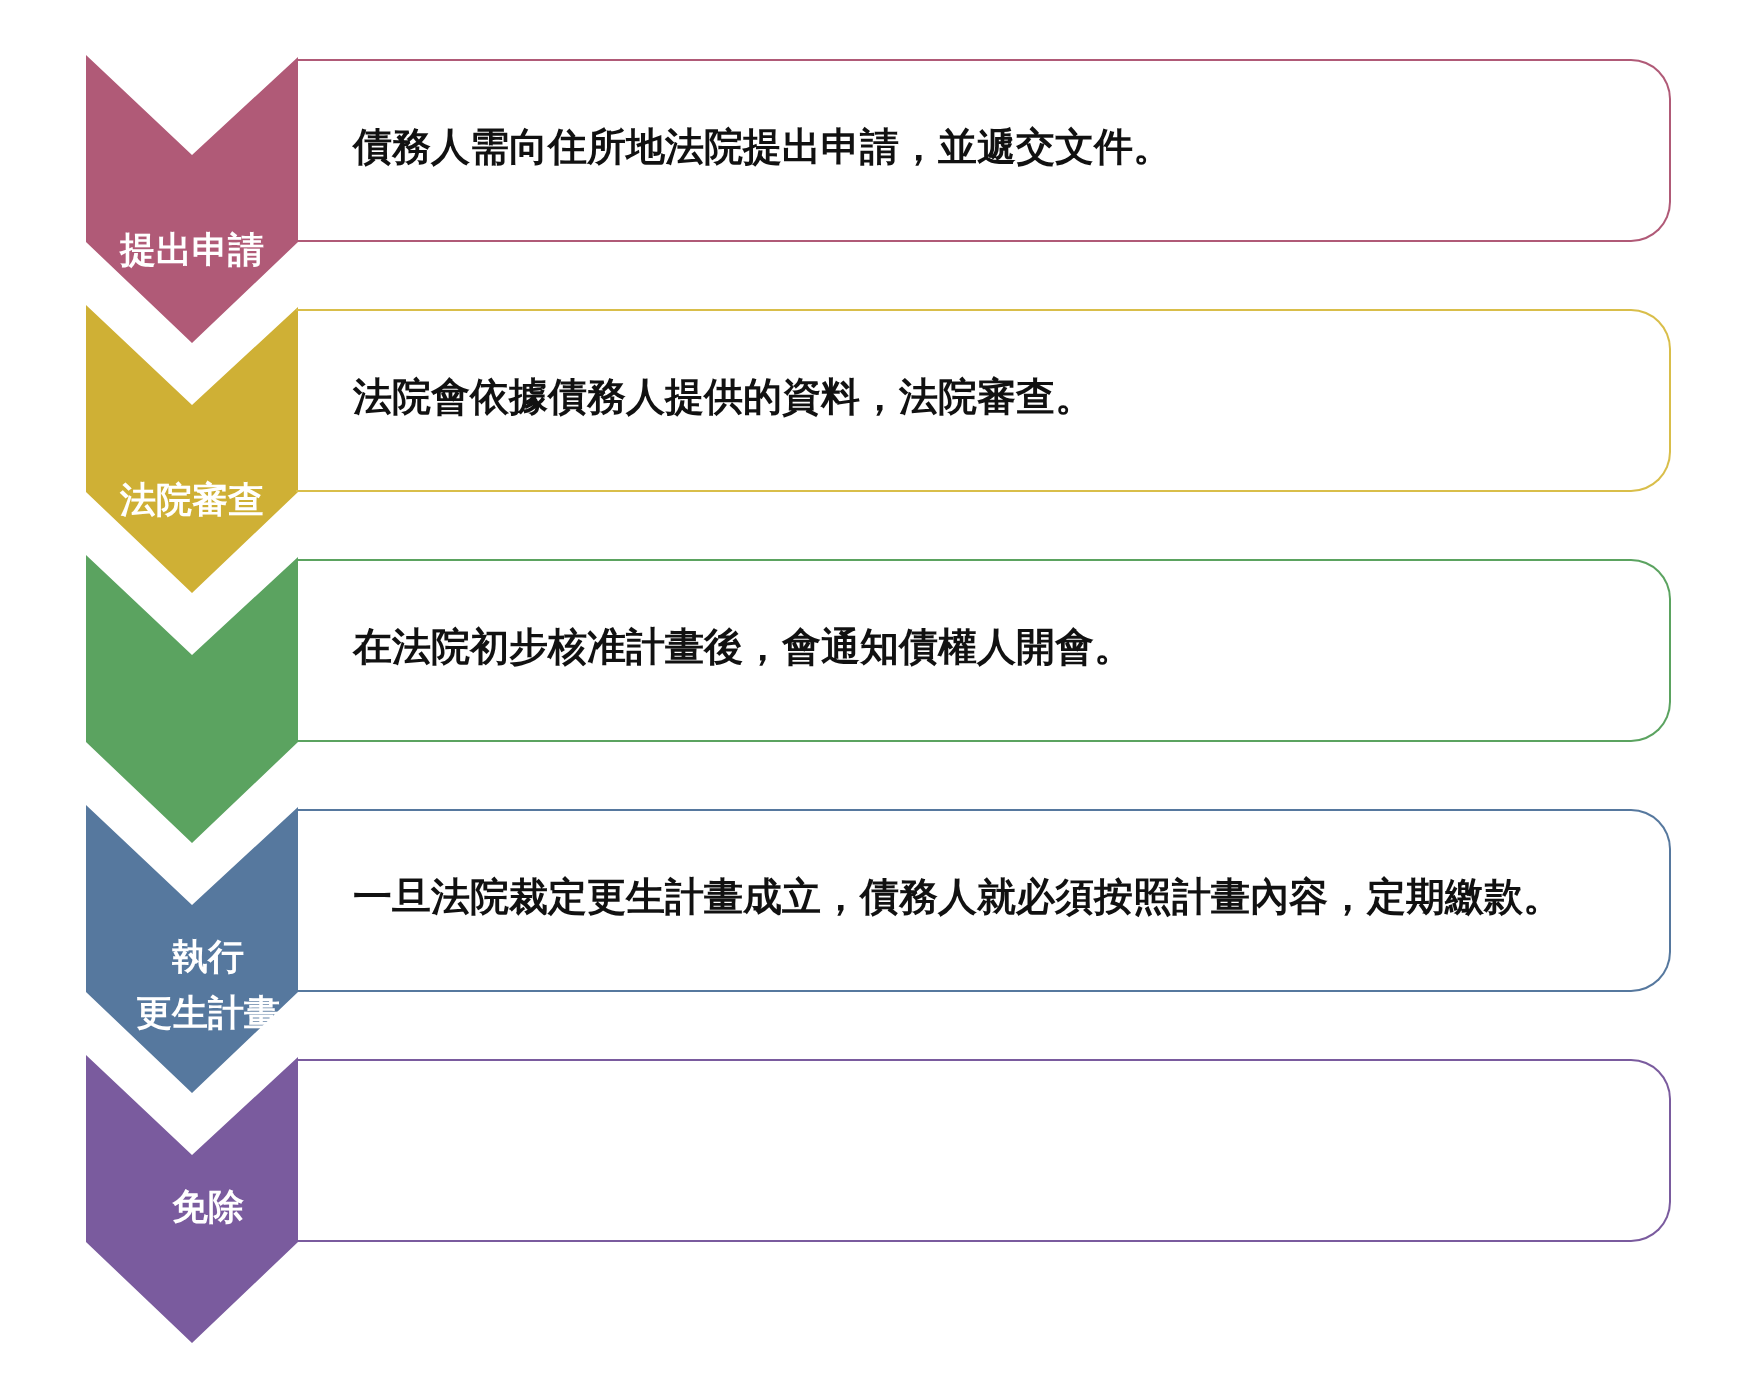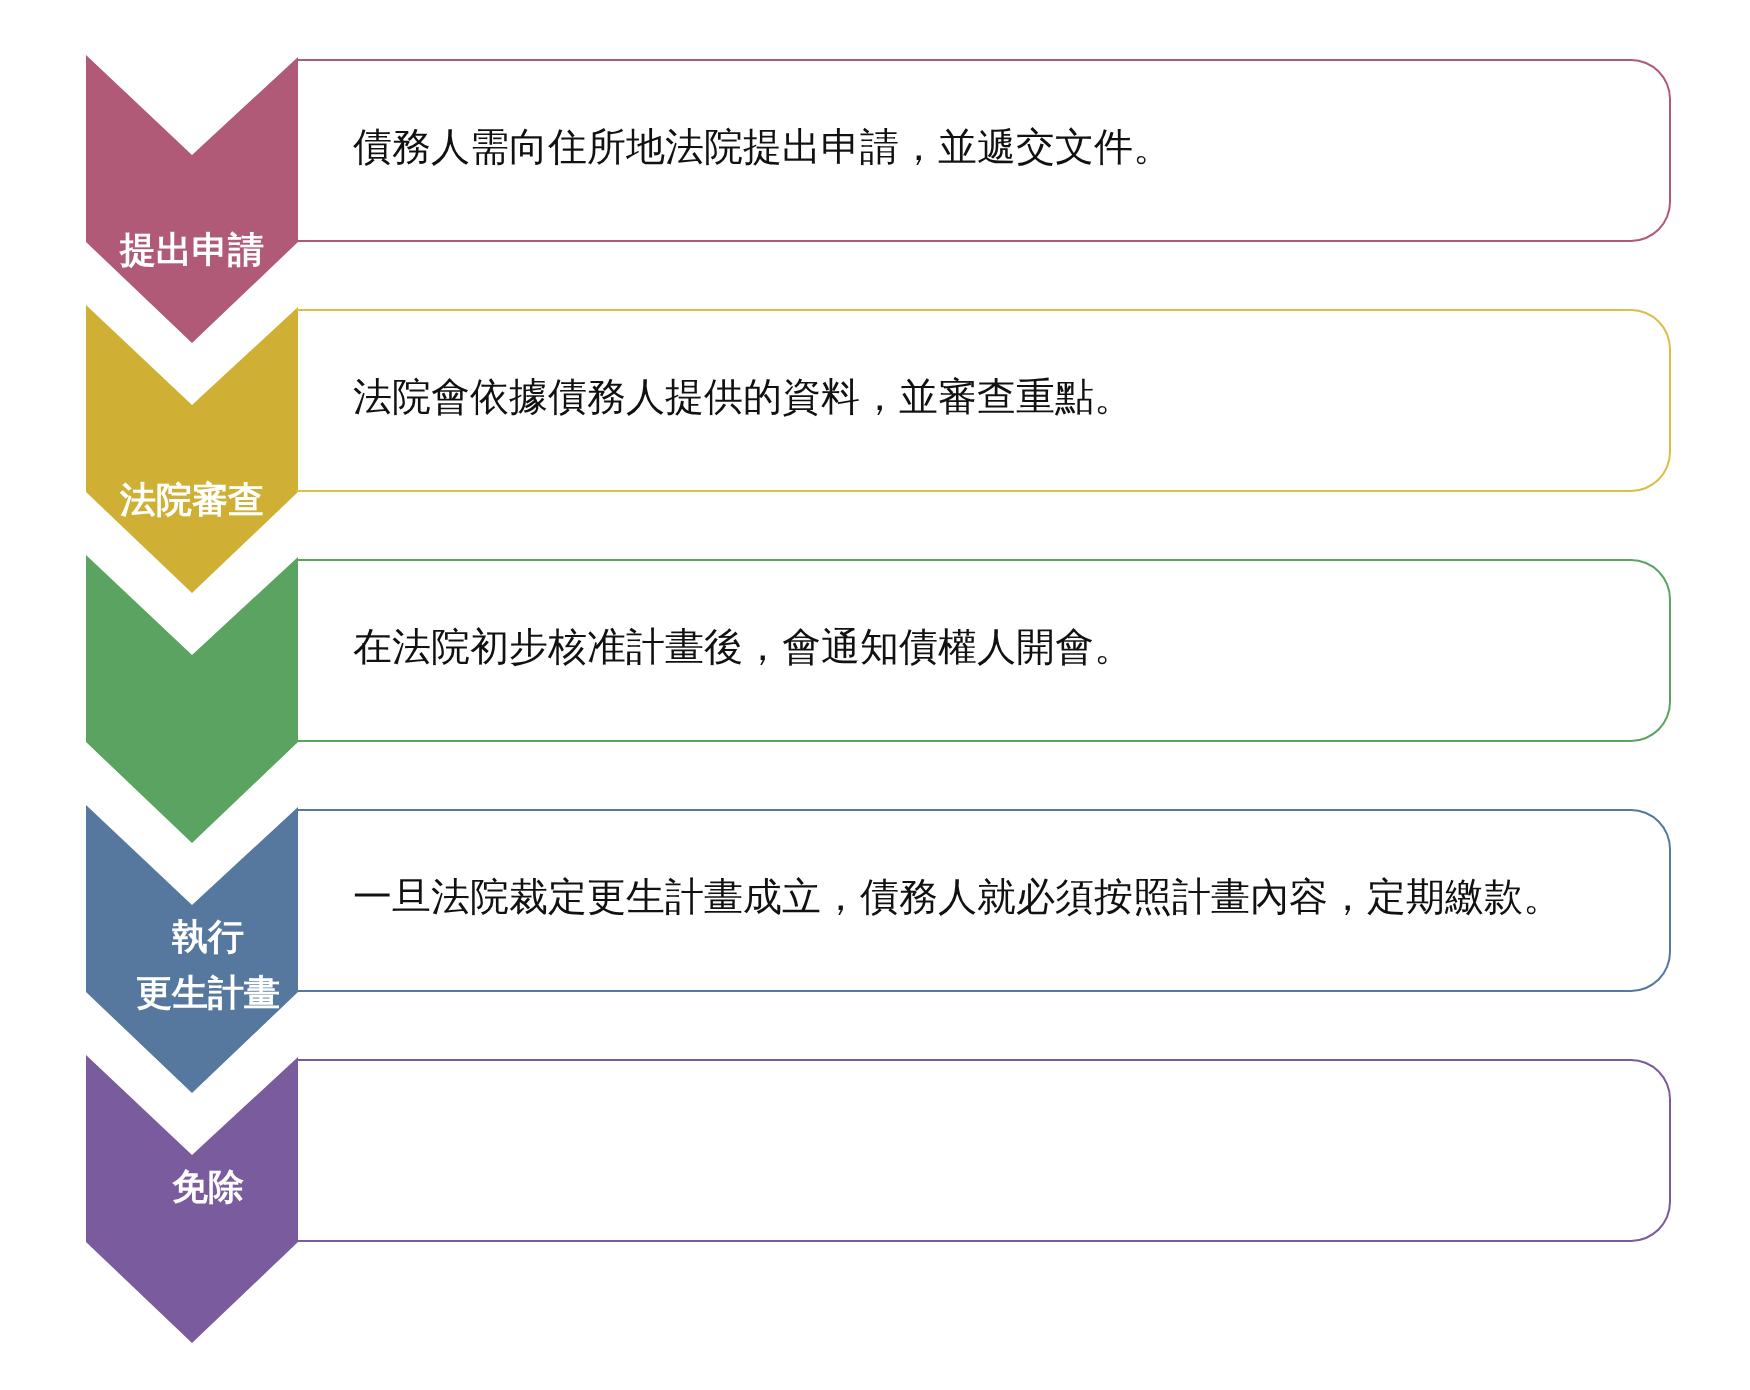--- a/index.html
+++ b/index.html
@@ -4,25 +4,25 @@
 <style>
   html, body { margin: 0; padding: 0; background: #ffffff; }
   body { width: 1750px; height: 1390px; position: relative; overflow: hidden;
          font-family: "DejaVu Sans", "Liberation Sans", sans-serif; }
   .step { position: absolute; left: 0; width: 1750px; height: 300px; }
   .chev { position: absolute; left: 86px; top: 0; width: 212px; height: 288px; }
   .box { position: absolute; left: 296px; top: 4px; width: 1375px; height: 183px;
          border: 2px solid; border-left: none; border-radius: 0 40px 40px 0;
          box-sizing: border-box; background: transparent; }
   .desc { position: absolute; left: 353px; top: 68px; height: 48px; line-height: 48px;
-          font-size: 39px; color: #111111; white-space: nowrap; letter-spacing: 0px; }
+          font-size: 39px; color: #111111; white-space: nowrap; letter-spacing: 0px; font-weight: bold; }
   .label { position: absolute; left: 86px; width: 212px; text-align: center;
            color: #ffffff; font-weight: bold; font-size: 36px; line-height: 56px; }
   .label.one { top: 127px; margin-top: 40px; }
-  .label.two { top: 104px; padding-left: 16px; }
+  .label.two { top: 124px; padding-left: 16px; }
   .label span { display: block; }
 </style>
 </head>
 <body>
 
 <div id="diagram">
 
   <div class="step" style="top:55px;">
     <svg class="chev" viewBox="0 0 212 288">
       <polygon points="0,0 106,100 212,2 212,187 106,288 0,187" fill="#B05A77"></polygon>
@@ -35,21 +35,21 @@
   </div>
 
   <div class="step" style="top:305px;">
     <svg class="chev" viewBox="0 0 212 288">
       <polygon points="0,0 106,100 212,2 212,187 106,288 0,187" fill="#CFB035"></polygon>
     </svg>
     <div class="box" style="border-color:#D9BE4A;"></div>
     <div class="label one">
       <span>法院審查</span>
     </div>
-    <div class="desc">法院會依據債務人提供的資料，並審查重點。</div>
+    <div class="desc">法院會依據債務人提供的資料，法院審查。</div>
   </div>
 
   <div class="step" style="top:555px;">
     <svg class="chev" viewBox="0 0 212 288">
       <polygon points="0,0 106,100 212,2 212,187 106,288 0,187" fill="#5BA360"></polygon>
     </svg>
     <div class="box" style="border-color:#5BA360;"></div>
     <div class="desc">在法院初步核准計畫後，會通知債權人開會。</div>
   </div>
 

